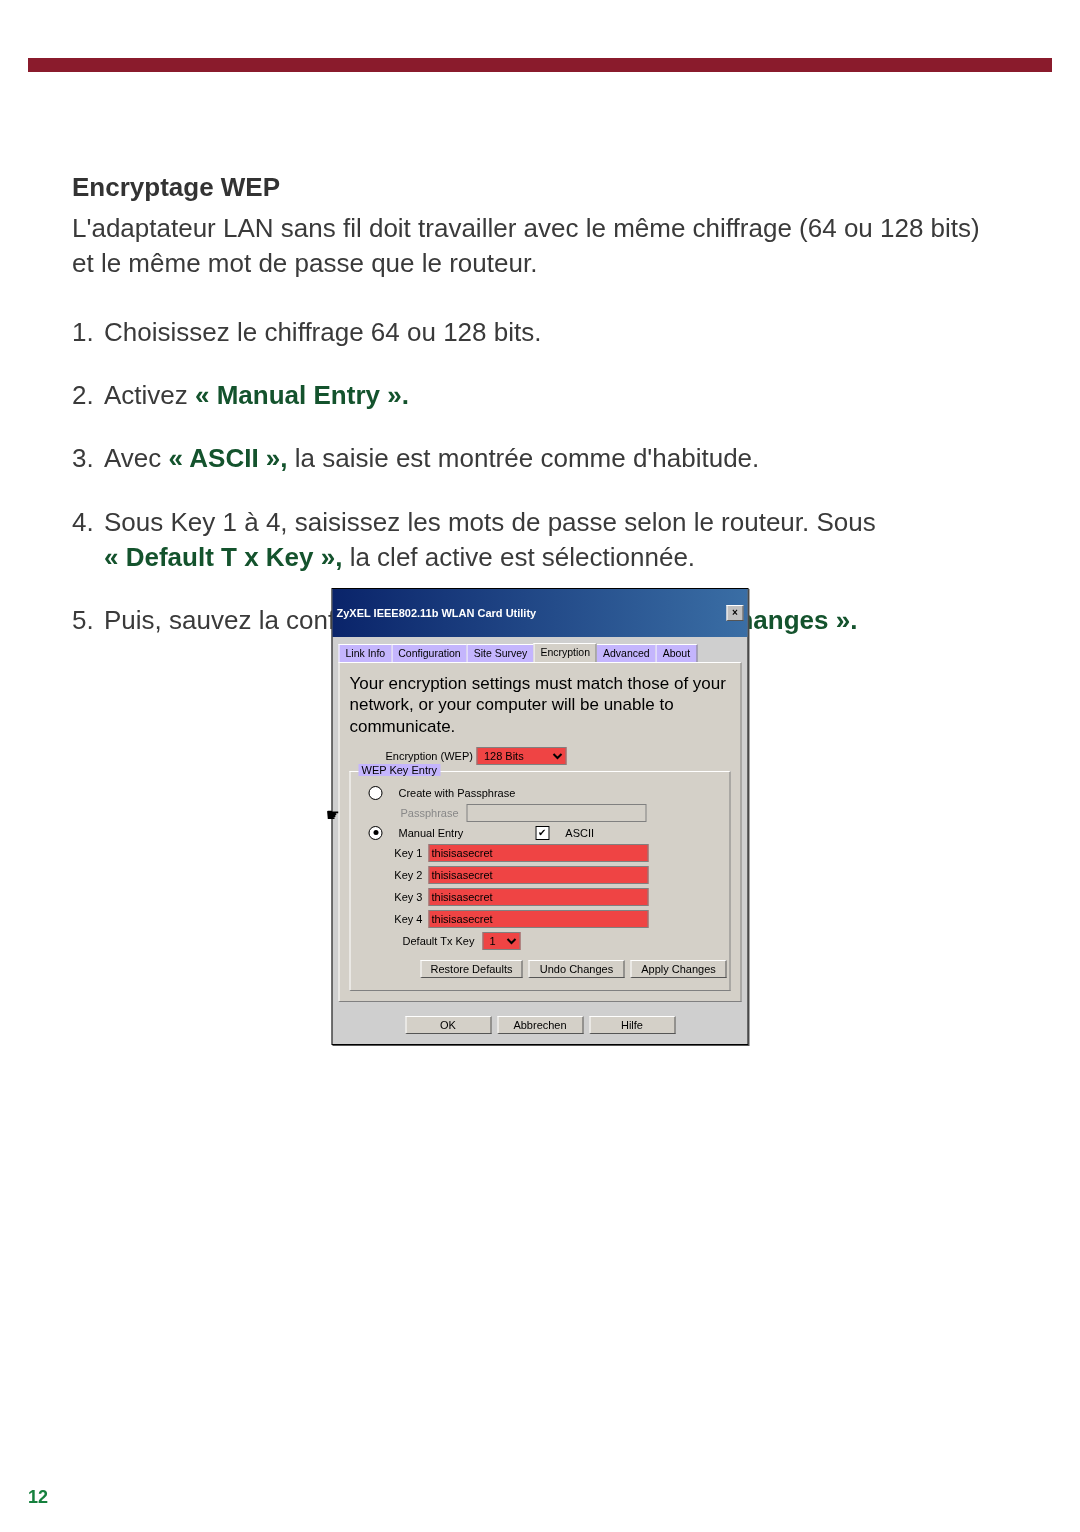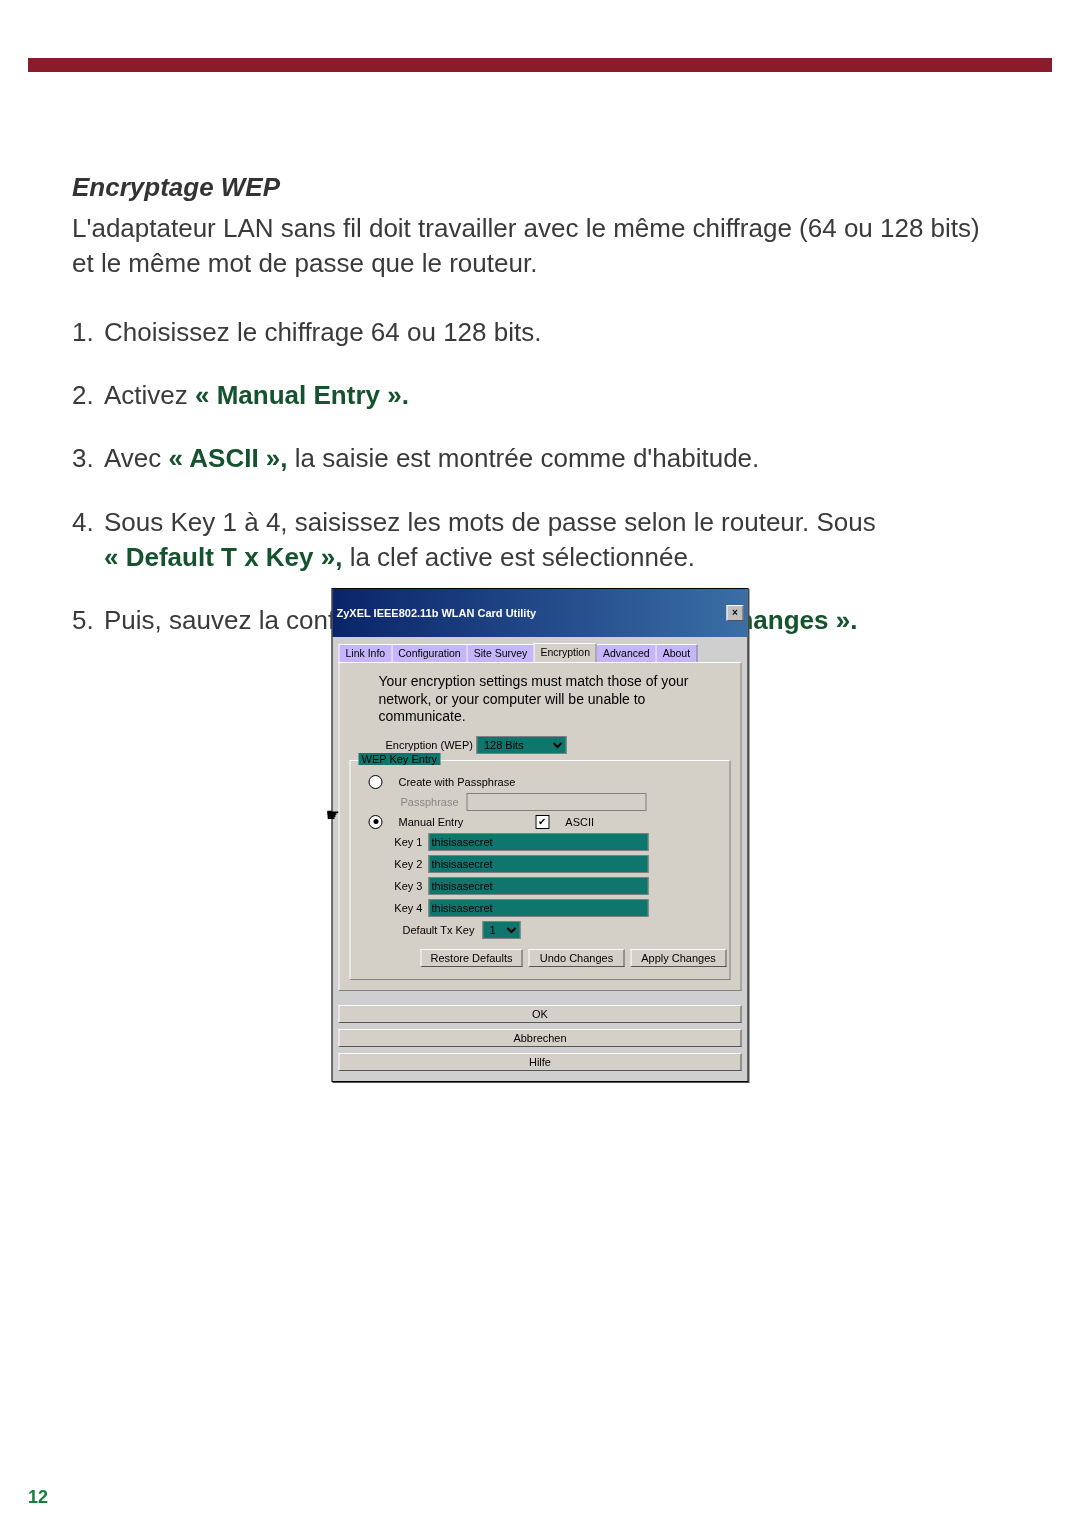--- a/index.html
+++ b/index.html
@@ -30,21 +30,20 @@
     left: 72px;
     right: 72px;
     font-size: 26px;
     line-height: 1.35;
     color: #3a3a3a;
   }
   .heading {
     font-weight: 700;
     color: #333;
     margin-bottom: 6px;
-    font-style: italic;
   }
   .intro {
     margin-bottom: 34px;
   }
   ol.steps {
     list-style: none;
     padding: 0;
     margin: 0;
   }
   ol.steps > li {
@@ -116,42 +115,41 @@
     margin:0 6px 6px 6px;
     background:#d4d0c8;
     border:1px solid #fff;
     border-right-color:#808080;
     border-bottom-color:#808080;
     padding:10px;
     position:relative;
     z-index:1;
   }
   .hint {
-    font-size:14px;
+    font-size:17px;
     margin-bottom:10px;
     line-height:1.25;
-    margin-left:29px;
   }
   .encrow {
     display:flex;align-items:center;gap:4px;margin:0 0 6px 36px;
     position:relative;
   }
   select.win, input.win {
-    background:#0f766e;border:1px solid #808080;font-size:11px;padding:1px 2px;height:18px;box-sizing:border-box;
+    background:#ef4444;border:1px solid #808080;font-size:11px;padding:1px 2px;height:18px;box-sizing:border-box;
   }
   select.win { width:90px; }
   .fieldset {
     border:1px solid #808080;
     border-top-color:#fff;border-left-color:#fff;
     padding:10px 10px 12px 10px;
     margin-top:4px;
     position:relative;
   }
   .fieldset .legend {
-    position:absolute;top:-8px;left:8px;background:#0f766e;padding:0 3px;font-size:11px;
+    position:absolute;top:-8px;left:8px;background:#c4b5fd;padding:0 3px;font-size:11px;
   }
   .radio-row, .check-row {
     display:flex;align-items:center;gap:16px;margin:4px 0 4px 8px;
   }
   .radio {
     width:12px;height:12px;border-radius:50%;border:1px solid #000;background:#fff;display:inline-flex;align-items:center;justify-content:center;
   }
   .radio.sel::after{content:"";width:5px;height:5px;border-radius:50%;background:#000;}
   .chk {
     width:12px;height:12px;border:1px solid #000;background:#fff;display:inline-flex;align-items:center;justify-content:center;font-size:10px;line-height:1;
@@ -164,21 +162,21 @@
   .keyrow label{ width:34px; text-align:right; }
   .keyrow input.win { width:220px; }
   .btnrow{
     display:flex;gap:6px;margin:10px 0 0 16px;padding-left:44px;
   }
   .wbtn{
     background:#d4d0c8;border:1px solid #fff;border-right-color:#555;border-bottom-color:#555;
     padding:2px 6px;font-size:11px;min-width:70px;text-align:center;
   }
   .bottom-btns{
-    display:flex;gap:6px;justify-content:center;padding:8px 6px 10px 6px;flex-direction:column;
+    display:flex;gap:6px;justify-content:center;padding:8px 6px 10px 6px;
   }
   .bottom-btns .wbtn{min-width:72px;}
 
   
   .callout {
     position:absolute;
     width:22px;height:22px;border:2px solid #000;border-radius:4px;background:#fff;
     display:flex;align-items:center;justify-content:center;font-weight:700;color:#b00;font-size:13px;
   }
   .pointer-left {

